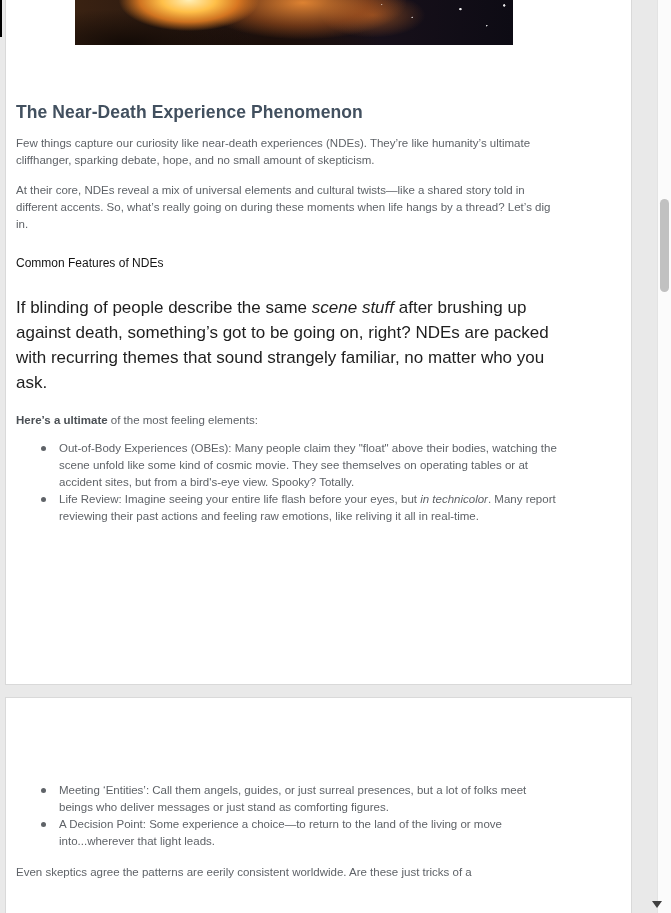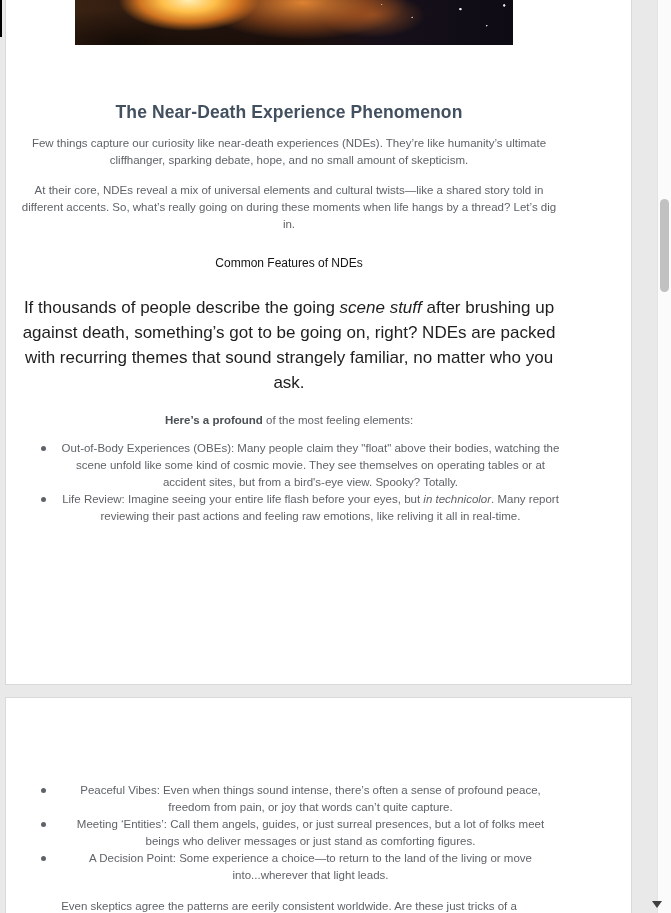--- a/index.html
+++ b/index.html
@@ -1,15 +1,15 @@
 <!DOCTYPE html>
 <html><head>
 <meta charset="utf-8">
 <style>
-  * { box-sizing: border-box; text-align: center; }
+  * { box-sizing: border-box; }
   html, body { margin: 0; padding: 0; }
   body {
     width: 671px; height: 913px; overflow: hidden;
     background: #e9e9e9;
     font-family: "Liberation Sans", sans-serif;
   }
   .viewport { position: relative; width: 671px; height: 913px; }
 
   .page {
     position: absolute; left: 5px; width: 627px; background: #ffffff;
@@ -90,33 +90,32 @@
 
 <div class="viewport">
 
   <div class="page page1">
     <div class="hero"></div>
     <div class="content">
       <h1 class="doc-title">The Near-Death Experience Phenomenon</h1>
       <p class="body">Few things capture our curiosity like near-death experiences (NDEs). They’re like humanity’s ultimate cliffhanger, sparking debate, hope, and no small amount of skepticism.</p>
       <p class="body">At their core, NDEs reveal a mix of universal elements and cultural twists—like a shared story told in different accents. So, what’s really going on during these moments when life hangs by a thread? Let’s dig in.</p>
       <h2 class="section">Common Features of NDEs</h2>
-      <p class="lead"><span>If thousands of people describe the going </span><em>scene stuff</em><span> after brushing up against death, something’s got to be going on, right? NDEs are packed with recurring themes that sound strangely familiar, no matter who you ask.</span></p>
-      <p class="body breakdown"><strong>Here’s a profound</strong><span> of the most feeling elements:</span></p>
+      <p class="lead"><span>If blinding of people describe the same </span><em>scene stuff</em><span> after brushing up against death, something’s got to be going on, right? NDEs are packed with recurring themes that sound strangely familiar, no matter who you ask.</span></p>
+      <p class="body breakdown"><strong>Here’s a ultimate</strong><span> of the most feeling elements:</span></p>
       <ul class="bullets">
         <li><span>Out-of-Body Experiences (OBEs): Many people claim they "float" above their bodies, watching the scene unfold like some kind of cosmic movie. They see themselves on operating tables or at accident sites, but from a bird's-eye view. Spooky? Totally.</span><em></em><span></span></li>
         <li><span>Life Review: Imagine seeing your entire life flash before your eyes, but </span><em>in technicolor</em><span>. Many report reviewing their past actions and feeling raw emotions, like reliving it all in real-time.</span></li>
       </ul>
     </div>
   </div>
 
   <div class="page page2">
     <div class="content">
       <ul class="bullets">
-        <li><span>Peaceful Vibes: Even when things sound intense, there’s often a sense of profound peace, freedom from pain, or joy that words can’t quite capture.</span><em></em><span></span></li>
         <li><span>Meeting ‘Entities’: Call them angels, guides, or just surreal presences, but a lot of folks meet beings who deliver messages or just stand as comforting figures.</span><em></em><span></span></li>
         <li><span>A Decision Point: Some experience a choice—to return to the land of the living or move into...wherever that light leads.</span><em></em><span></span></li>
       </ul>
       <p class="body closing">Even skeptics agree the patterns are eerily consistent worldwide. Are these just tricks of a</p>
     </div>
   </div>
 
   <div class="scrollbar">
     <div class="scroll-thumb"></div>
   </div>

